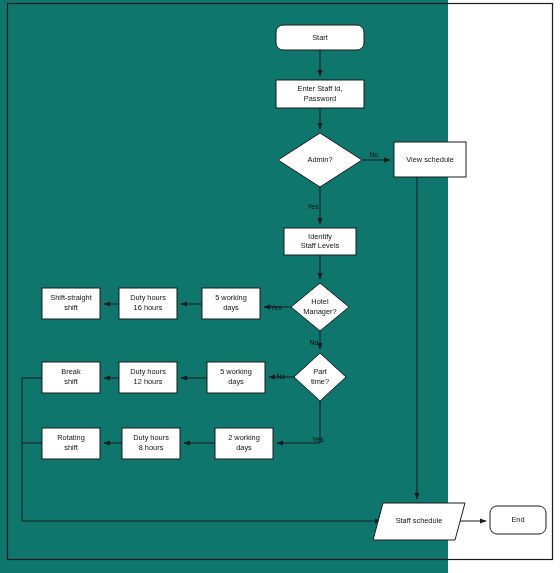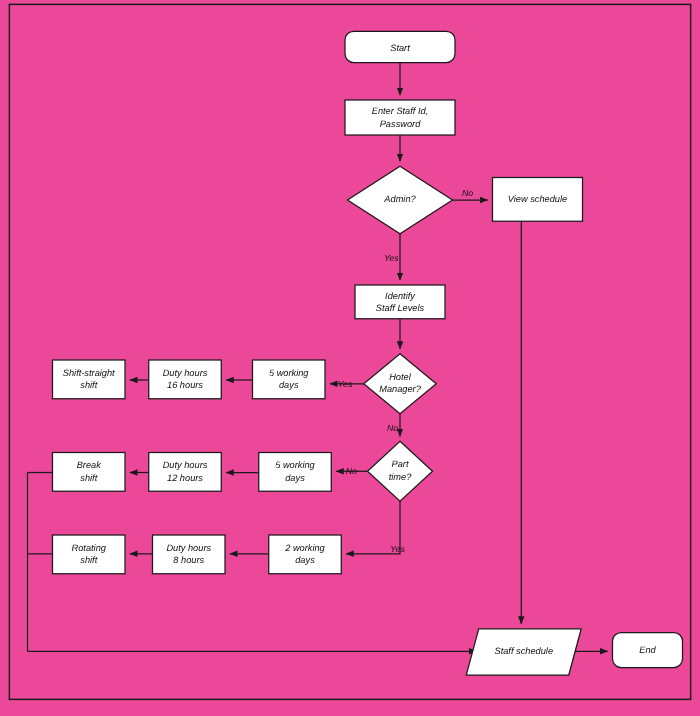--- a/index.html
+++ b/index.html
@@ -8,24 +8,23 @@
     background: #ffffff;
   }
   body {
     width: 560px;
     height: 573px;
     overflow: hidden;
     font-family: "Liberation Sans", sans-serif;
   }
   #flow-root {
     position: relative;
-    width: 560px;
+    width: 448px;
     height: 573px;
-    background: #ec4899;
-    font-style: italic;
+    background: #0f766e;
   }
   svg#flow-svg {
     display: block;
     width: 560px;
     height: 573px;
   }
   .shape-fill {
     fill: #ffffff;
     stroke: #1a1a1a;
     stroke-width: 1;

